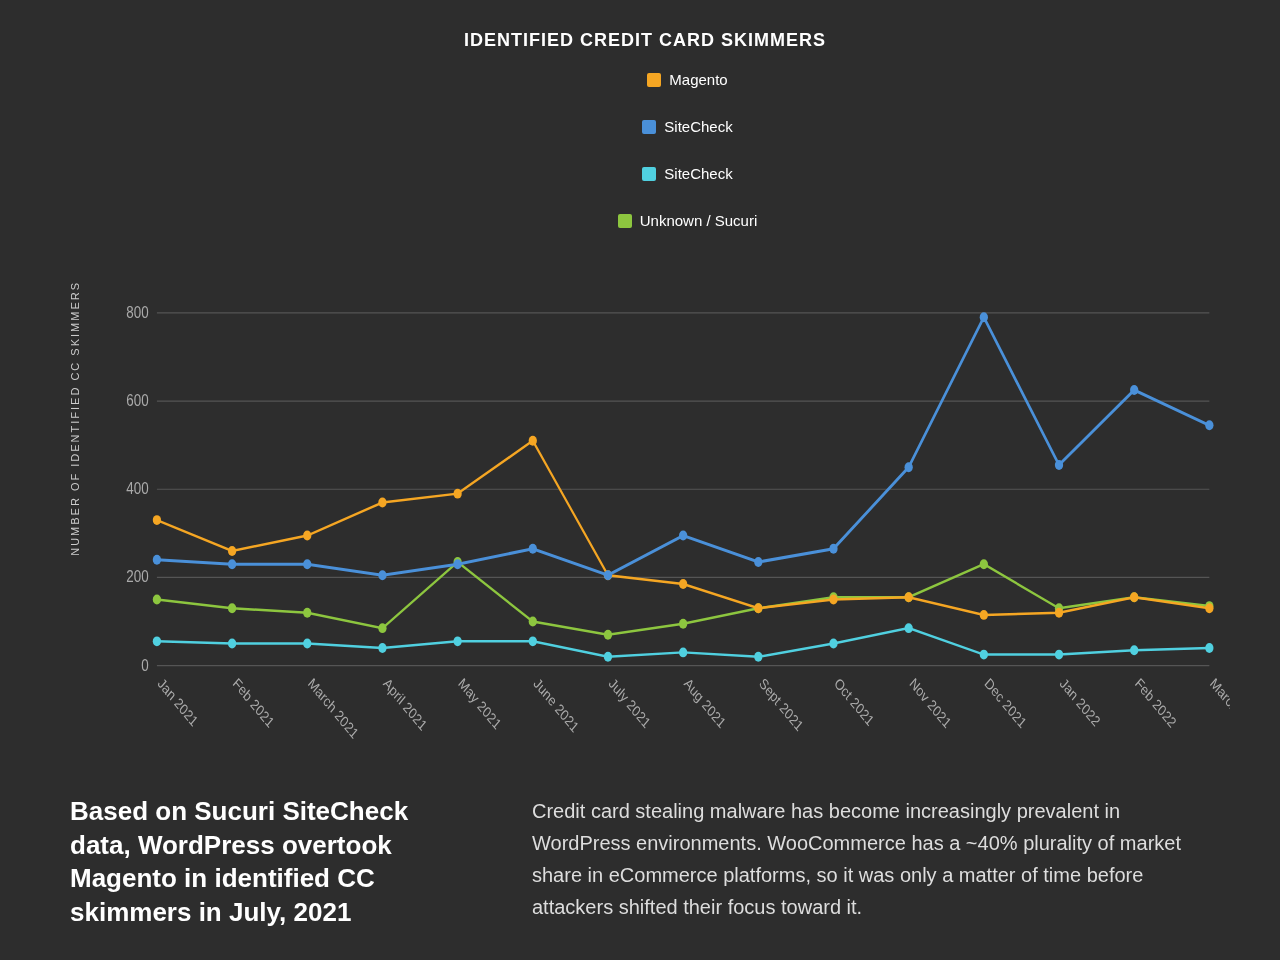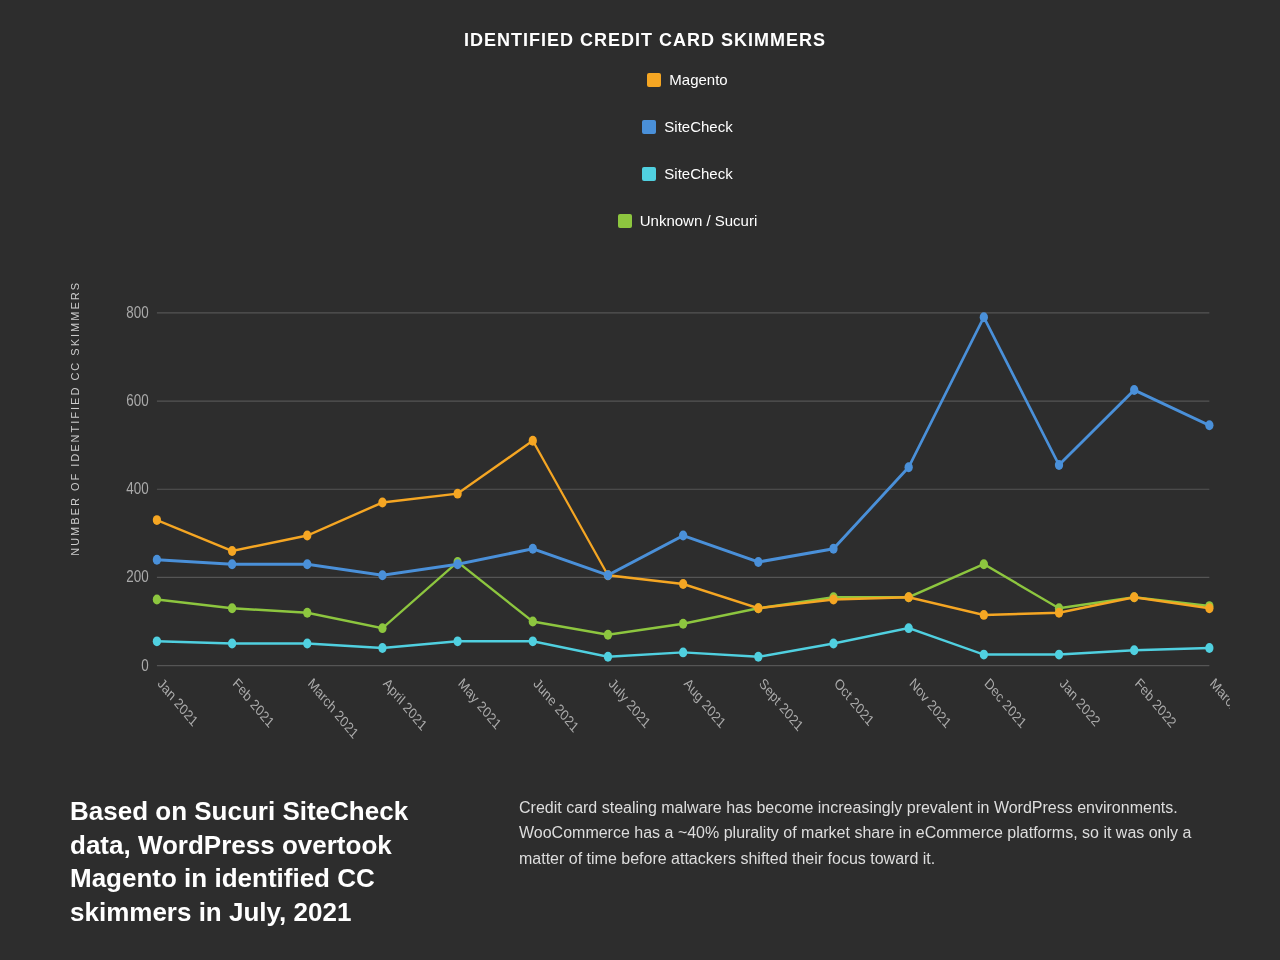--- a/index.html
+++ b/index.html
@@ -76,35 +76,36 @@
       position: relative;
     }
     svg.chart-svg {
       width: 100%;
       height: 100%;
     }
     .bottom-section {
       display: flex;
       flex-direction: row;
       margin-top: 30px;
-      gap: 69px;
+      gap: 48px;
       padding: 0 10px;
     }
     .bottom-left {
       flex: 0 0 380px;
       font-size: 26px;
       font-weight: bold;
       color: #fff;
       line-height: 1.3;
     }
     .bottom-right {
       flex: 1;
-      font-size: 16px;
+      font-size: 20px;
       color: #ddd;
       line-height: 1.6;
+      margin-left: 34px;
     }
   </style>
 </head>
 <body>
 
 <div class="container">
   <div class="chart-title">IDENTIFIED CREDIT CARD SKIMMERS</div>
 
   <div class="chart-area">
     <div class="y-axis-label">NUMBER OF IDENTIFIED CC SKIMMERS</div>

